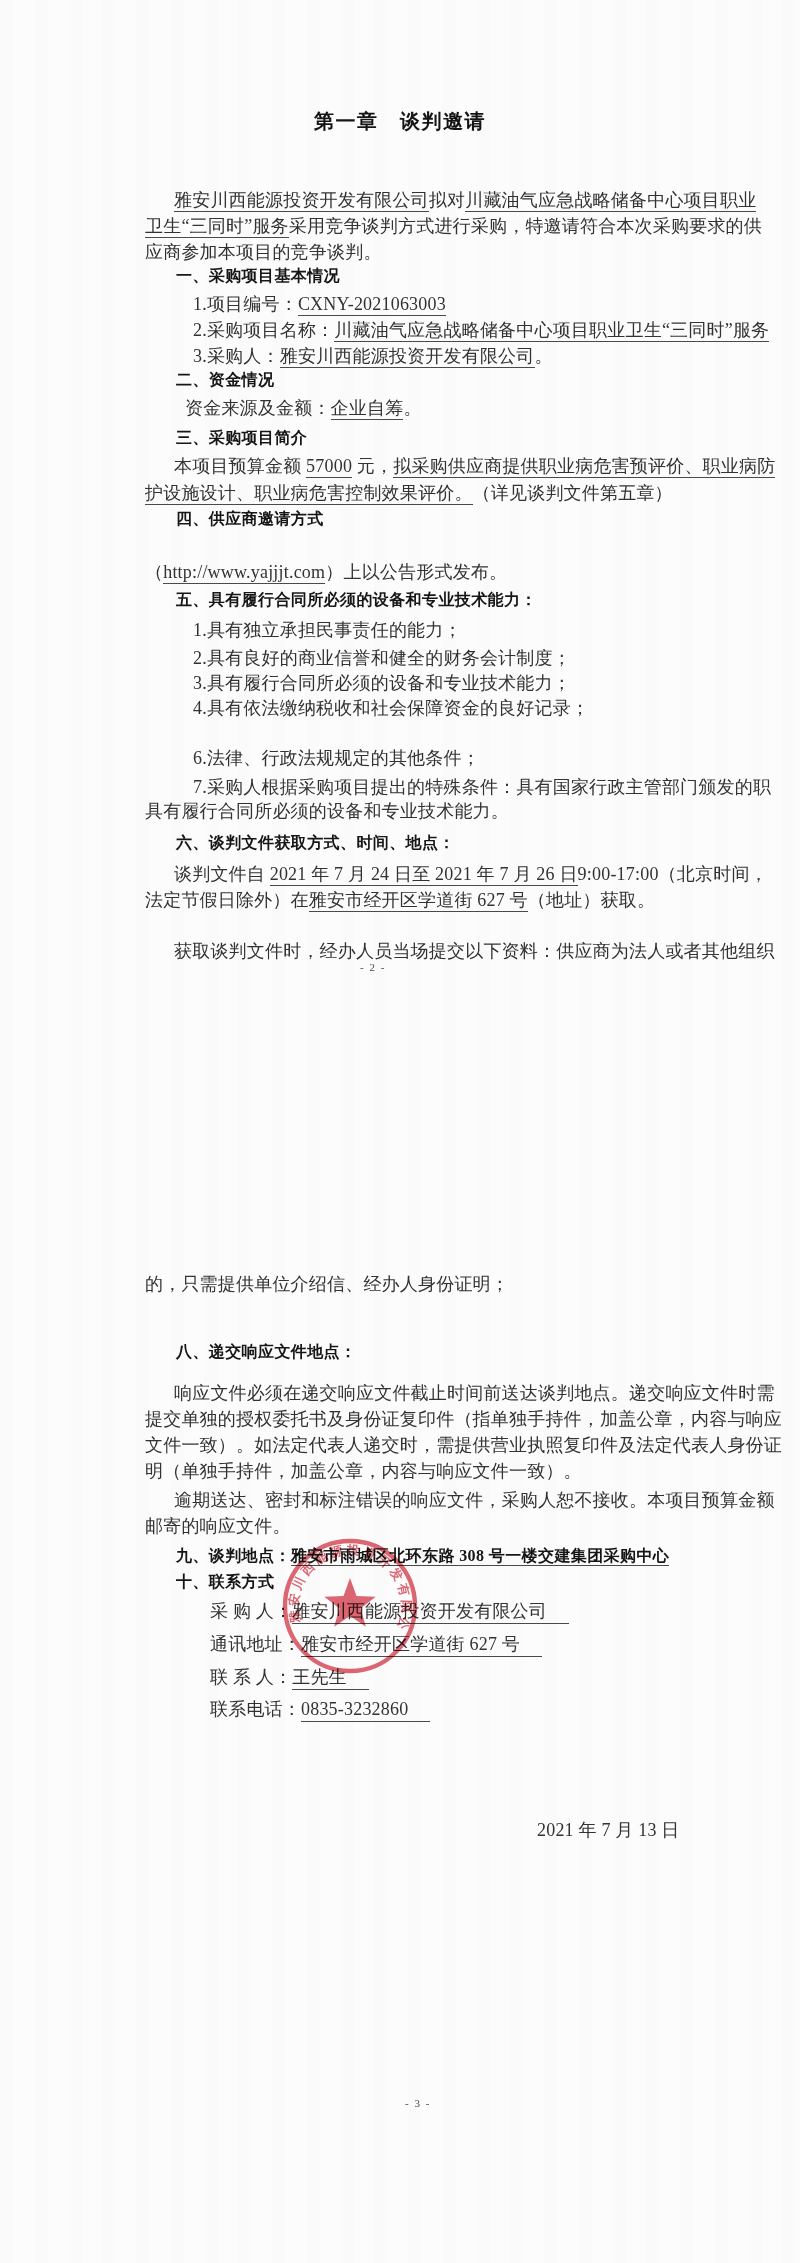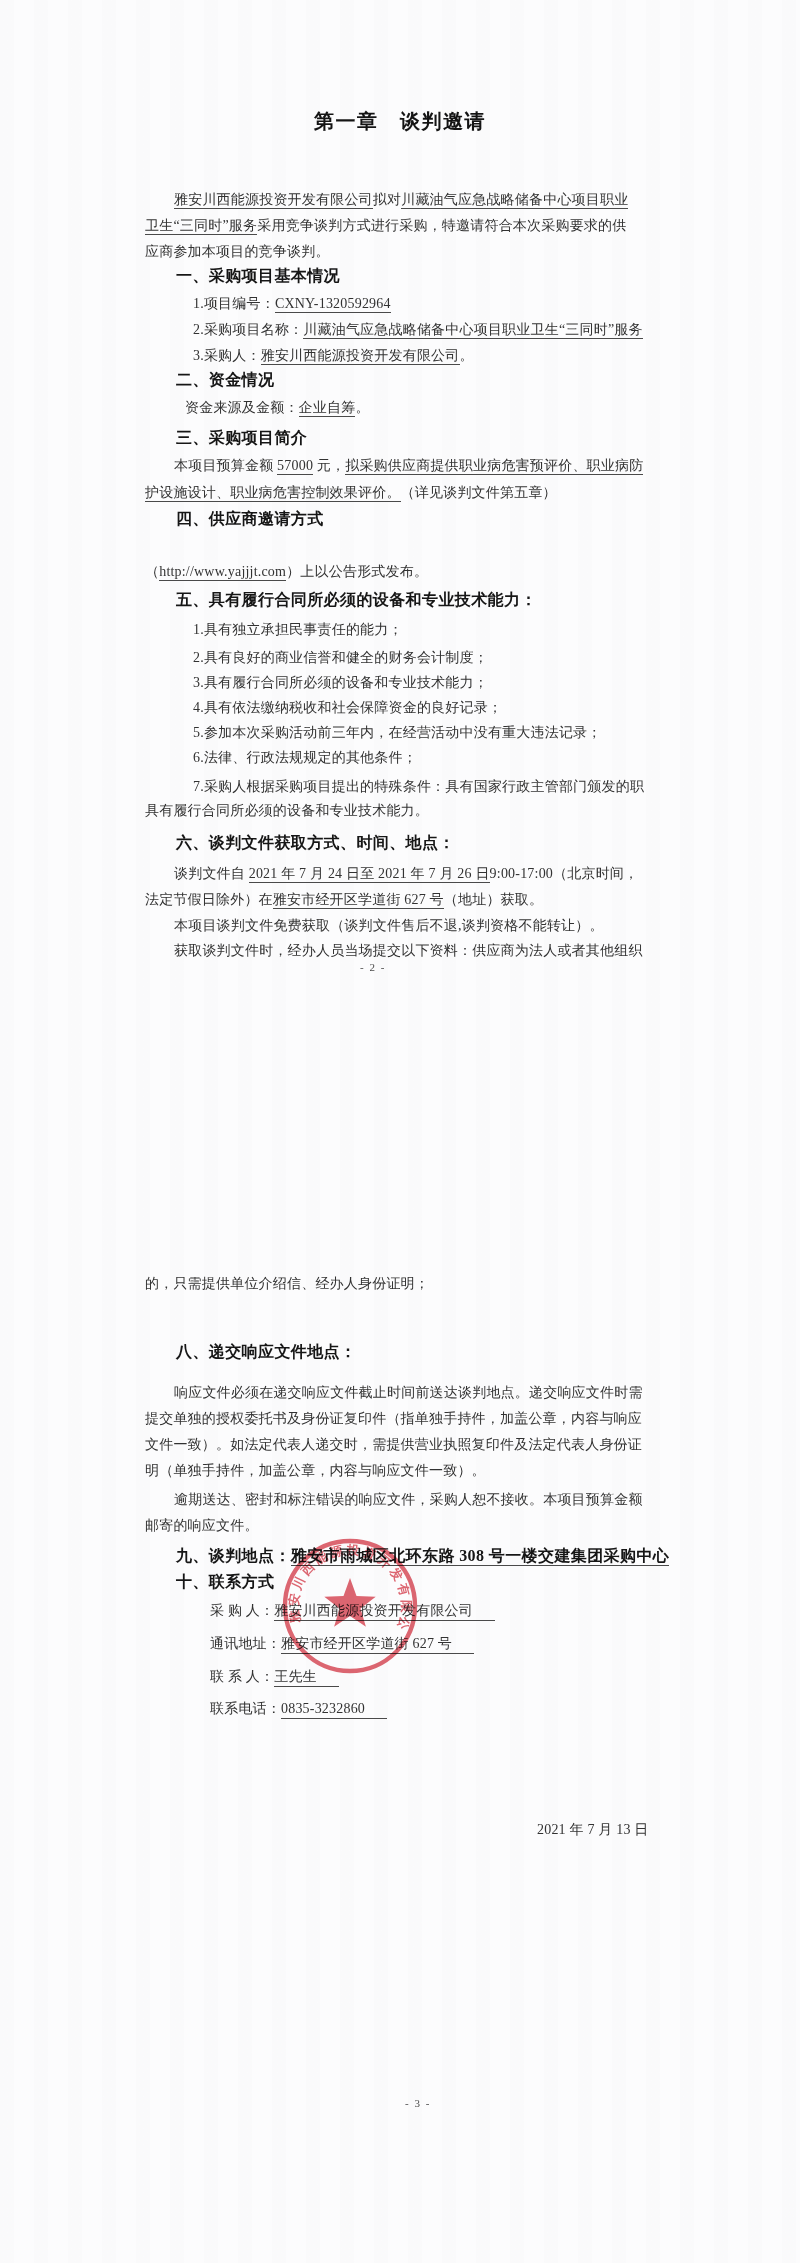--- a/index.html
+++ b/index.html
@@ -7,69 +7,67 @@
     width:800px;height:2263px;overflow:hidden;
     background:#fcfcfd;
     font-family:"Liberation Serif","DejaVu Serif",serif;
   }
   .page{
     position:relative;width:800px;height:2263px;
     background:
       repeating-linear-gradient(90deg, rgba(0,0,0,0.006) 0 14px, rgba(255,255,255,0) 14px 34px),
       #fcfcfd;
   }
-  .ln{position:absolute;white-space:nowrap;font-size:14px;color:#323232;letter-spacing:0.2px;line-height:20px;}
+  .ln{position:absolute;white-space:nowrap;font-size:18px;color:#323232;letter-spacing:0.2px;line-height:20px;}
   .h{font-size:16px;font-weight:bold;color:#161616;letter-spacing:0.4px;}
   .title{position:absolute;left:0;width:800px;text-align:center;font-size:20px;font-weight:bold;color:#141414;letter-spacing:1.5px;}
   .u{border-bottom:1.2px solid #4a4a4a;padding-bottom:1px;}
   .n{font-size:14.5px;font-weight:normal;color:#323232;letter-spacing:0.2px;}
   .uv{border-bottom:1.2px solid #4a4a4a;padding-bottom:2px;padding-right:22px;}
   .pg{position:absolute;font-size:11px;color:#4a4a4a;letter-spacing:1.5px;}
   .seal{position:absolute;left:281px;top:1537px;width:138px;height:138px;mix-blend-mode:multiply;opacity:.92;}
 </style>
 </head>
 <body>
 
 <div class="page">
 
   <div class="title" style="top:108px">第一章　谈判邀请</div>
 
   <div class="ln" style="top:190px;left:174px"><span class="u">雅安川西能源投资开发有限公司</span><span>拟对</span><span class="u">川藏油气应急战略储备中心项目职业</span></div>
   <div class="ln" style="top:216px;left:145px"><span class="u">卫生“三同时”服务</span><span>采用竞争谈判方式进行采购，特邀请符合本次采购要求的供</span></div>
   <div class="ln" style="top:242px;left:145px"><span>应商参加本项目的竞争谈判。</span></div>
 
   <div class="ln h" style="top:266px;left:176px">一、采购项目基本情况</div>
-  <div class="ln" style="top:294px;left:193px"><span>1.项目编号：</span><span class="u">CXNY-1320592964</span></div>
+  <div class="ln" style="top:294px;left:193px"><span>1.项目编号：</span><span class="u">CXNY-2021063003</span></div>
   <div class="ln" style="top:320px;left:193px"><span>2.采购项目名称：</span><span class="u">川藏油气应急战略储备中心项目职业卫生“三同时”服务</span></div>
   <div class="ln" style="top:346px;left:193px"><span>3.采购人：</span><span class="u">雅安川西能源投资开发有限公司</span><span>。</span></div>
 
   <div class="ln h" style="top:370px;left:176px">二、资金情况</div>
   <div class="ln" style="top:398px;left:185px"><span>资金来源及金额：</span><span class="u">企业自筹</span><span>。</span></div>
 
   <div class="ln h" style="top:428px;left:176px">三、采购项目简介</div>
   <div class="ln" style="top:456px;left:174px"><span>本项目预算金额 </span><span class="u">57000</span><span> 元，</span><span class="u">拟采购供应商提供职业病危害预评价、职业病防</span></div>
   <div class="ln" style="top:483px;left:145px"><span class="u">护设施设计、职业病危害控制效果评价。</span><span>（详见谈判文件第五章）</span></div>
 
   <div class="ln h" style="top:509px;left:176px">四、供应商邀请方式</div>
   <div class="ln" style="top:562px;left:145px"><span>（</span><span class="u">http://www.yajjjt.com</span><span>）上以公告形式发布。</span></div>
 
   <div class="ln h" style="top:590px;left:176px">五、具有履行合同所必须的设备和专业技术能力：</div>
   <div class="ln" style="top:620px;left:193px">1.具有独立承担民事责任的能力；</div>
   <div class="ln" style="top:648px;left:193px">2.具有良好的商业信誉和健全的财务会计制度；</div>
   <div class="ln" style="top:673px;left:193px">3.具有履行合同所必须的设备和专业技术能力；</div>
   <div class="ln" style="top:698px;left:193px">4.具有依法缴纳税收和社会保障资金的良好记录；</div>
-  <div class="ln" style="top:723px;left:193px">5.参加本次采购活动前三年内，在经营活动中没有重大违法记录；</div>
   <div class="ln" style="top:748px;left:193px">6.法律、行政法规规定的其他条件；</div>
   <div class="ln" style="top:777px;left:193px">7.采购人根据采购项目提出的特殊条件：具有国家行政主管部门颁发的职</div>
   <div class="ln" style="top:801px;left:145px">具有履行合同所必须的设备和专业技术能力。</div>
 
   <div class="ln h" style="top:833px;left:176px">六、谈判文件获取方式、时间、地点：</div>
   <div class="ln" style="top:864px;left:174px"><span>谈判文件自 </span><span class="u">2021 年 7 月 24 日至 2021 年 7 月 26 日</span><span>9:00-17:00（北京时间，</span></div>
   <div class="ln" style="top:890px;left:145px"><span>法定节假日除外）在</span><span class="u">雅安市经开区学道街 627 号</span><span>（地址）获取。</span></div>
-  <div class="ln" style="top:916px;left:174px">本项目谈判文件免费获取（谈判文件售后不退,谈判资格不能转让）。</div>
   <div class="ln" style="top:941px;left:174px">获取谈判文件时，经办人员当场提交以下资料：供应商为法人或者其他组织</div>
 
   <div class="pg" style="top:961px;left:360px">- 2 -</div>
 
   <div class="ln" style="top:1274px;left:145px">的，只需提供单位介绍信、经办人身份证明；</div>
 
 
   <div class="ln h" style="top:1342px;left:176px">八、递交响应文件地点：</div>
   <div class="ln" style="top:1383px;left:174px">响应文件必须在递交响应文件截止时间前送达谈判地点。递交响应文件时需</div>
   <div class="ln" style="top:1409px;left:145px">提交单独的授权委托书及身份证复印件（指单独手持件，加盖公章，内容与响应</div>

